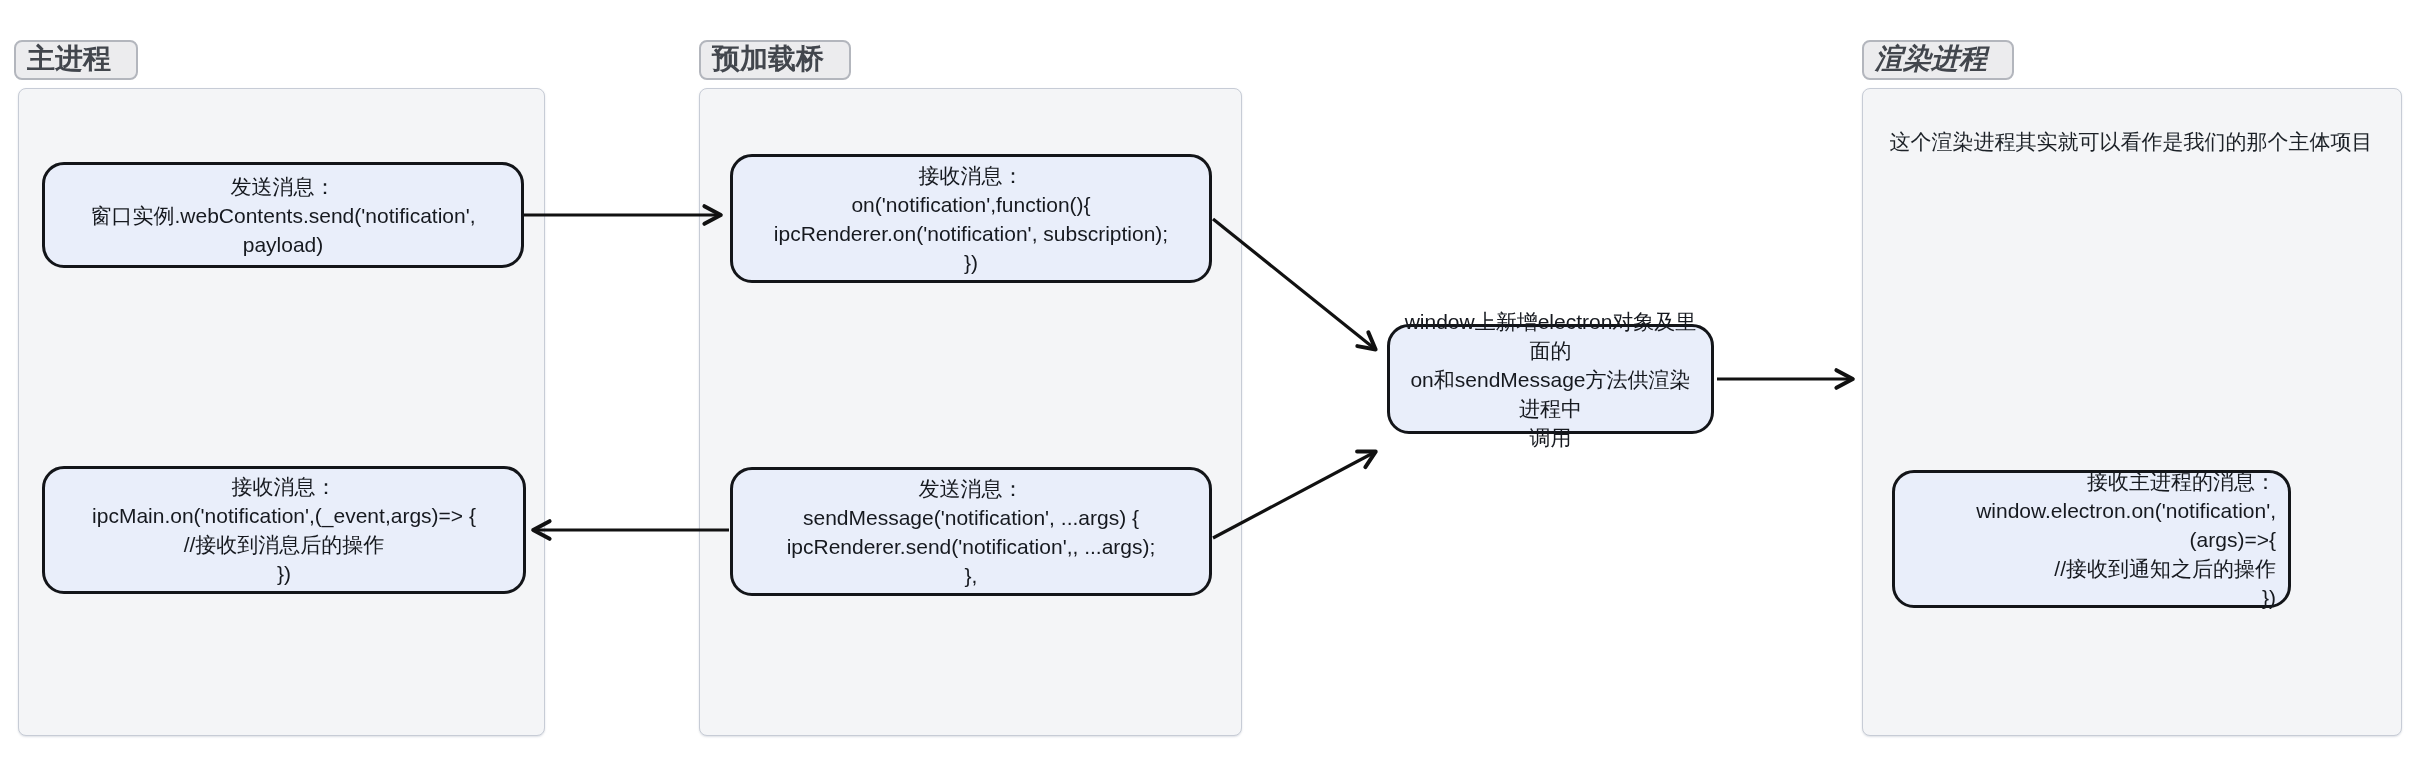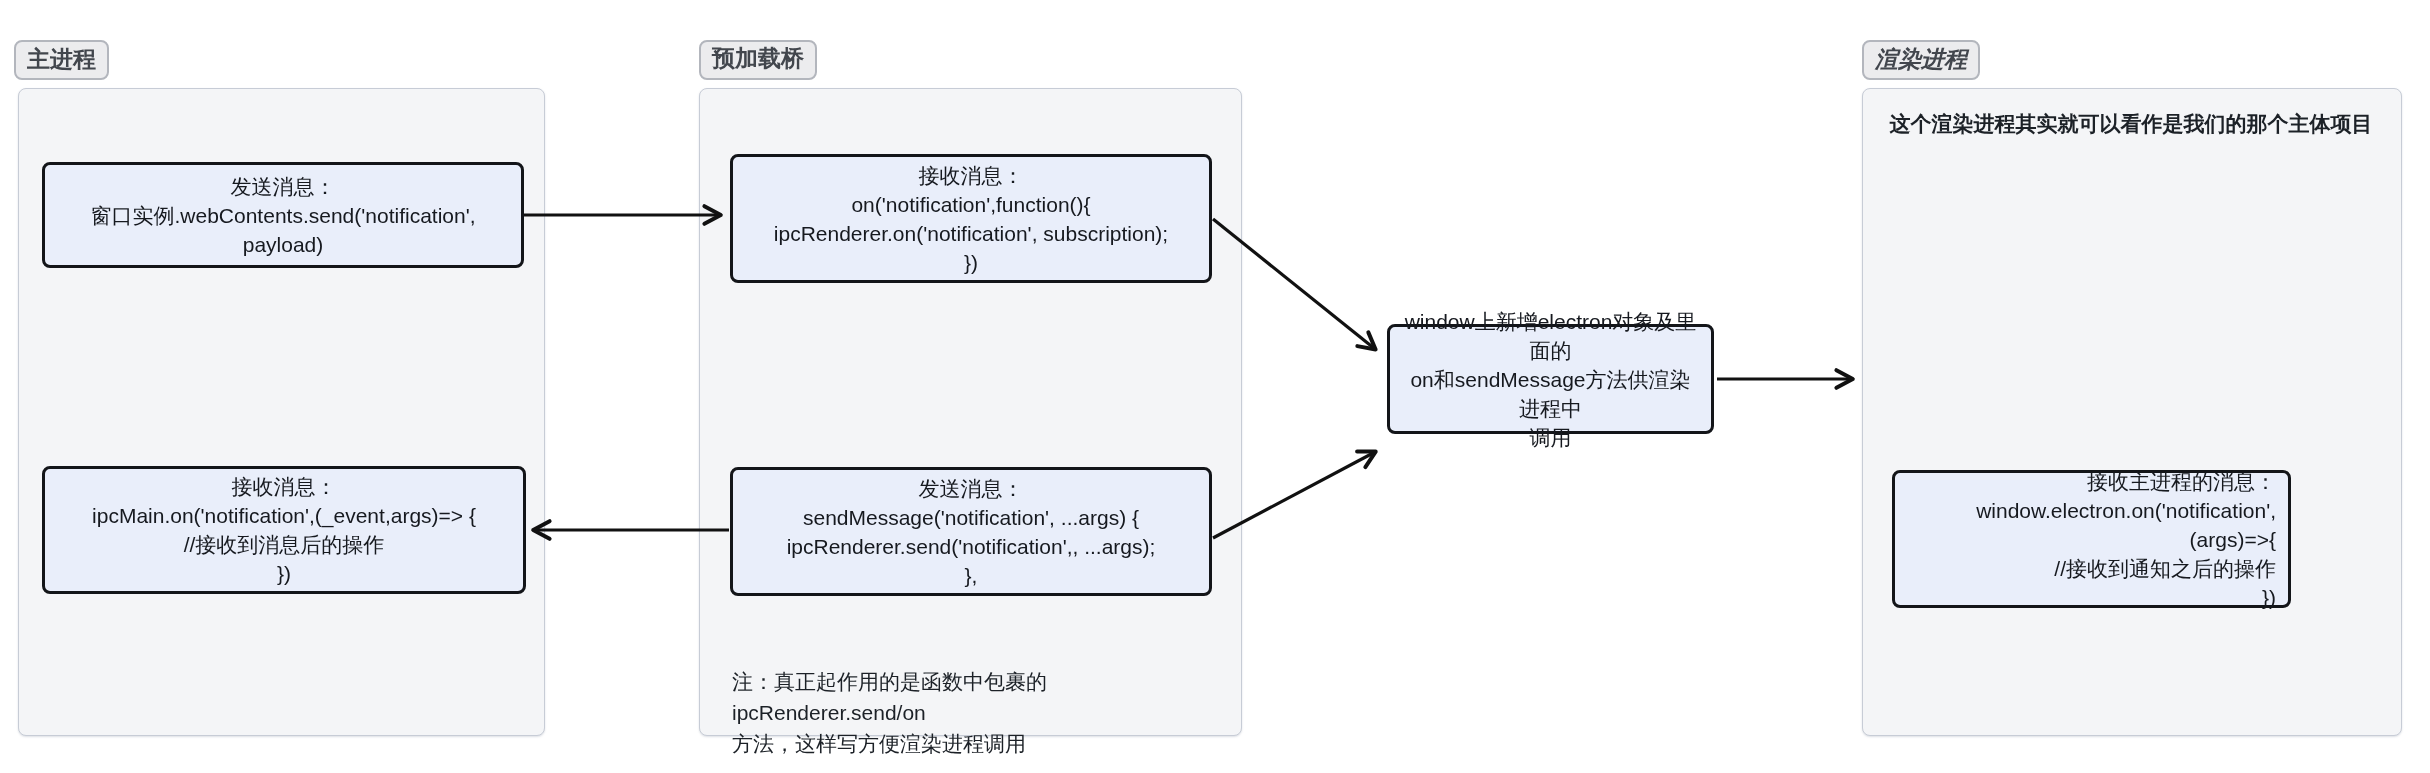--- a/index.html
+++ b/index.html
@@ -25,38 +25,38 @@
   .group-preload{left:699px; top:88px; width:541px; height:646px;}
   .group-render {left:1862px;top:88px; width:538px; height:646px;}
 
   
   .badge{
     position:absolute;
     top:40px;
     background:#ececee;
     border:2px solid #b3b6bd;
     border-radius:8px;
-    padding:3px 11px 5px 11px;
-    font-size:23px;
+    padding:3px 25px 5px 11px;
+    font-size:28px;
     font-weight:600;
     color:#42464d;
     line-height:28px;
     white-space:nowrap;
   }
   .badge-main   {left:14px;}
   .badge-preload{left:699px;font-family:Liberation Serif, serif;}
   .badge-render {left:1862px;font-style:italic;}
 
   
   .node{
     position:absolute;
     box-sizing:border-box;
     background:#e9eefa;
     border:3px solid #131519;
-    border-radius:8px;
+    border-radius:22px;
     display:flex;
     align-items:center;
     justify-content:center;
     text-align:center;
     white-space:pre-line;
     font-size:21px;
     line-height:29px;
     color:#16191f;
     padding:6px 12px;
   }
@@ -69,41 +69,39 @@
   .node-render-receive {left:1892px;top:470px; width:399px; height:138px;text-align:right;}
 
   
   .free-text{
     position:absolute;
     font-size:21px;
     line-height:31px;
     color:#1c2127;
     white-space:pre-line;
   }
-  .render-intro{left:1872px;top:108px;width:518px;text-align:center;font-weight:bold;}
+  .render-intro{left:1872px;top:126px;width:518px;text-align:center;}
   .preload-note{left:732px;top:666px;width:506px;text-align:left;}
 
   .edges{position:absolute;left:0;top:0;pointer-events:none;}
 </style>
 </head>
 <body>
 
 <div class="canvas">
 
   <div class="group group-main"></div>
   <div class="group group-preload"></div>
   <div class="group group-render"></div>
 
   <div class="badge badge-main">主进程</div>
   <div class="badge badge-preload">预加载桥</div>
   <div class="badge badge-render">渲染进程</div>
 
   <div class="free-text render-intro">这个渲染进程其实就可以看作是我们的那个主体项目</div>
-  <div class="free-text preload-note">注：真正起作用的是函数中包裹的ipcRenderer.send/on
-方法，这样写方便渲染进程调用</div>
 
   <div class="node node-main-send">发送消息：
 窗口实例.webContents.send('notification', payload)</div>
   <div class="node node-main-receive">接收消息：
 ipcMain.on('notification',(_event,args)=&gt; {
 //接收到消息后的操作
 })</div>
   <div class="node node-preload-receive">接收消息：
 on('notification',function(){
 ipcRenderer.on('notification', subscription);

